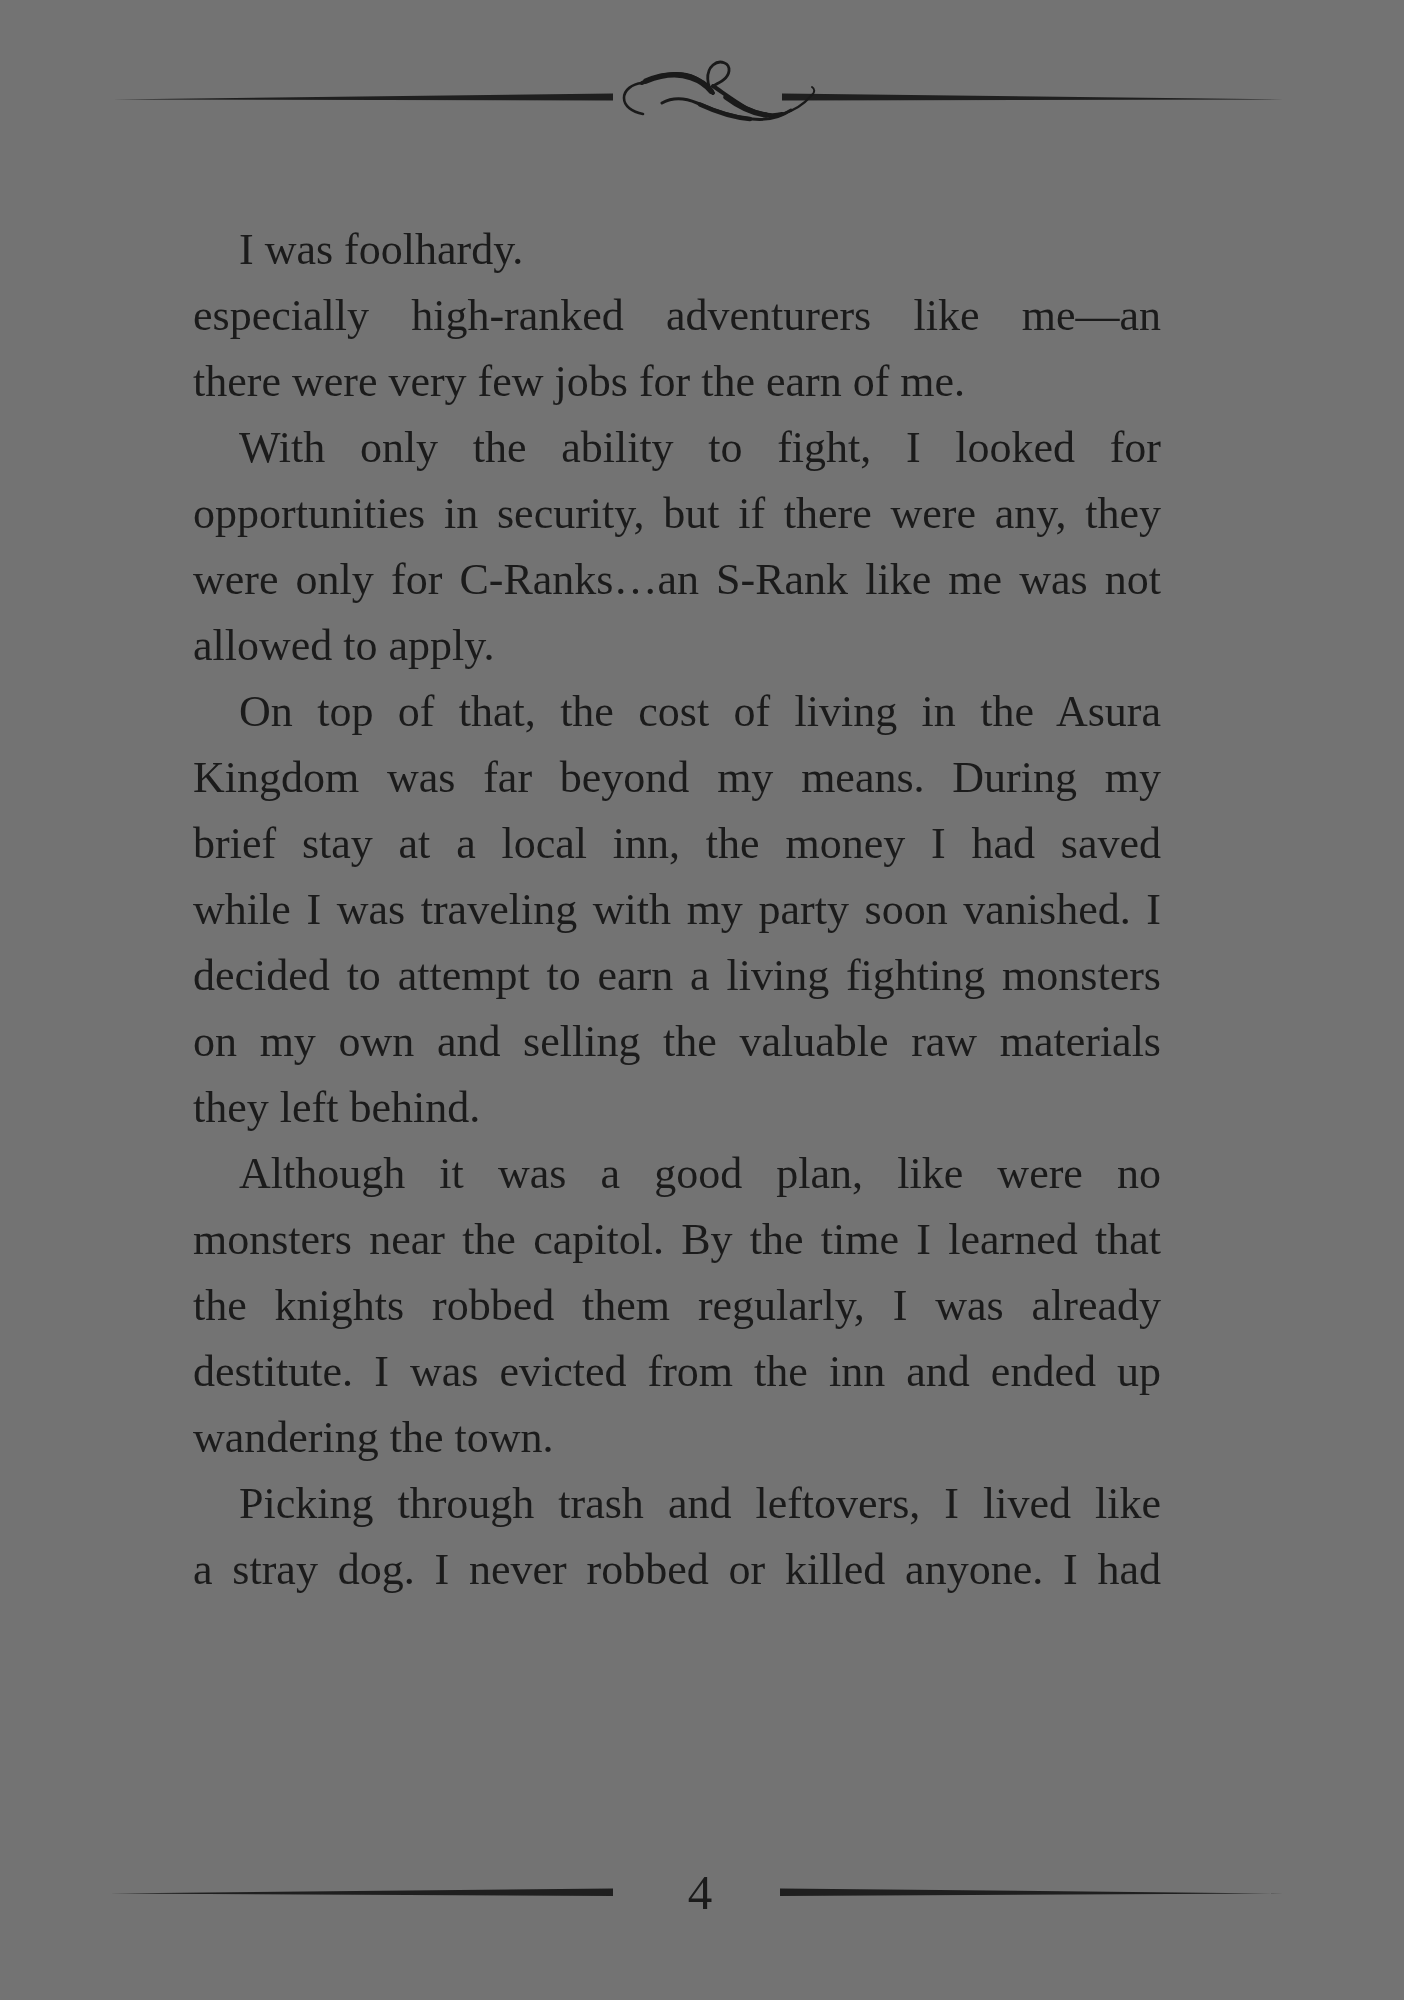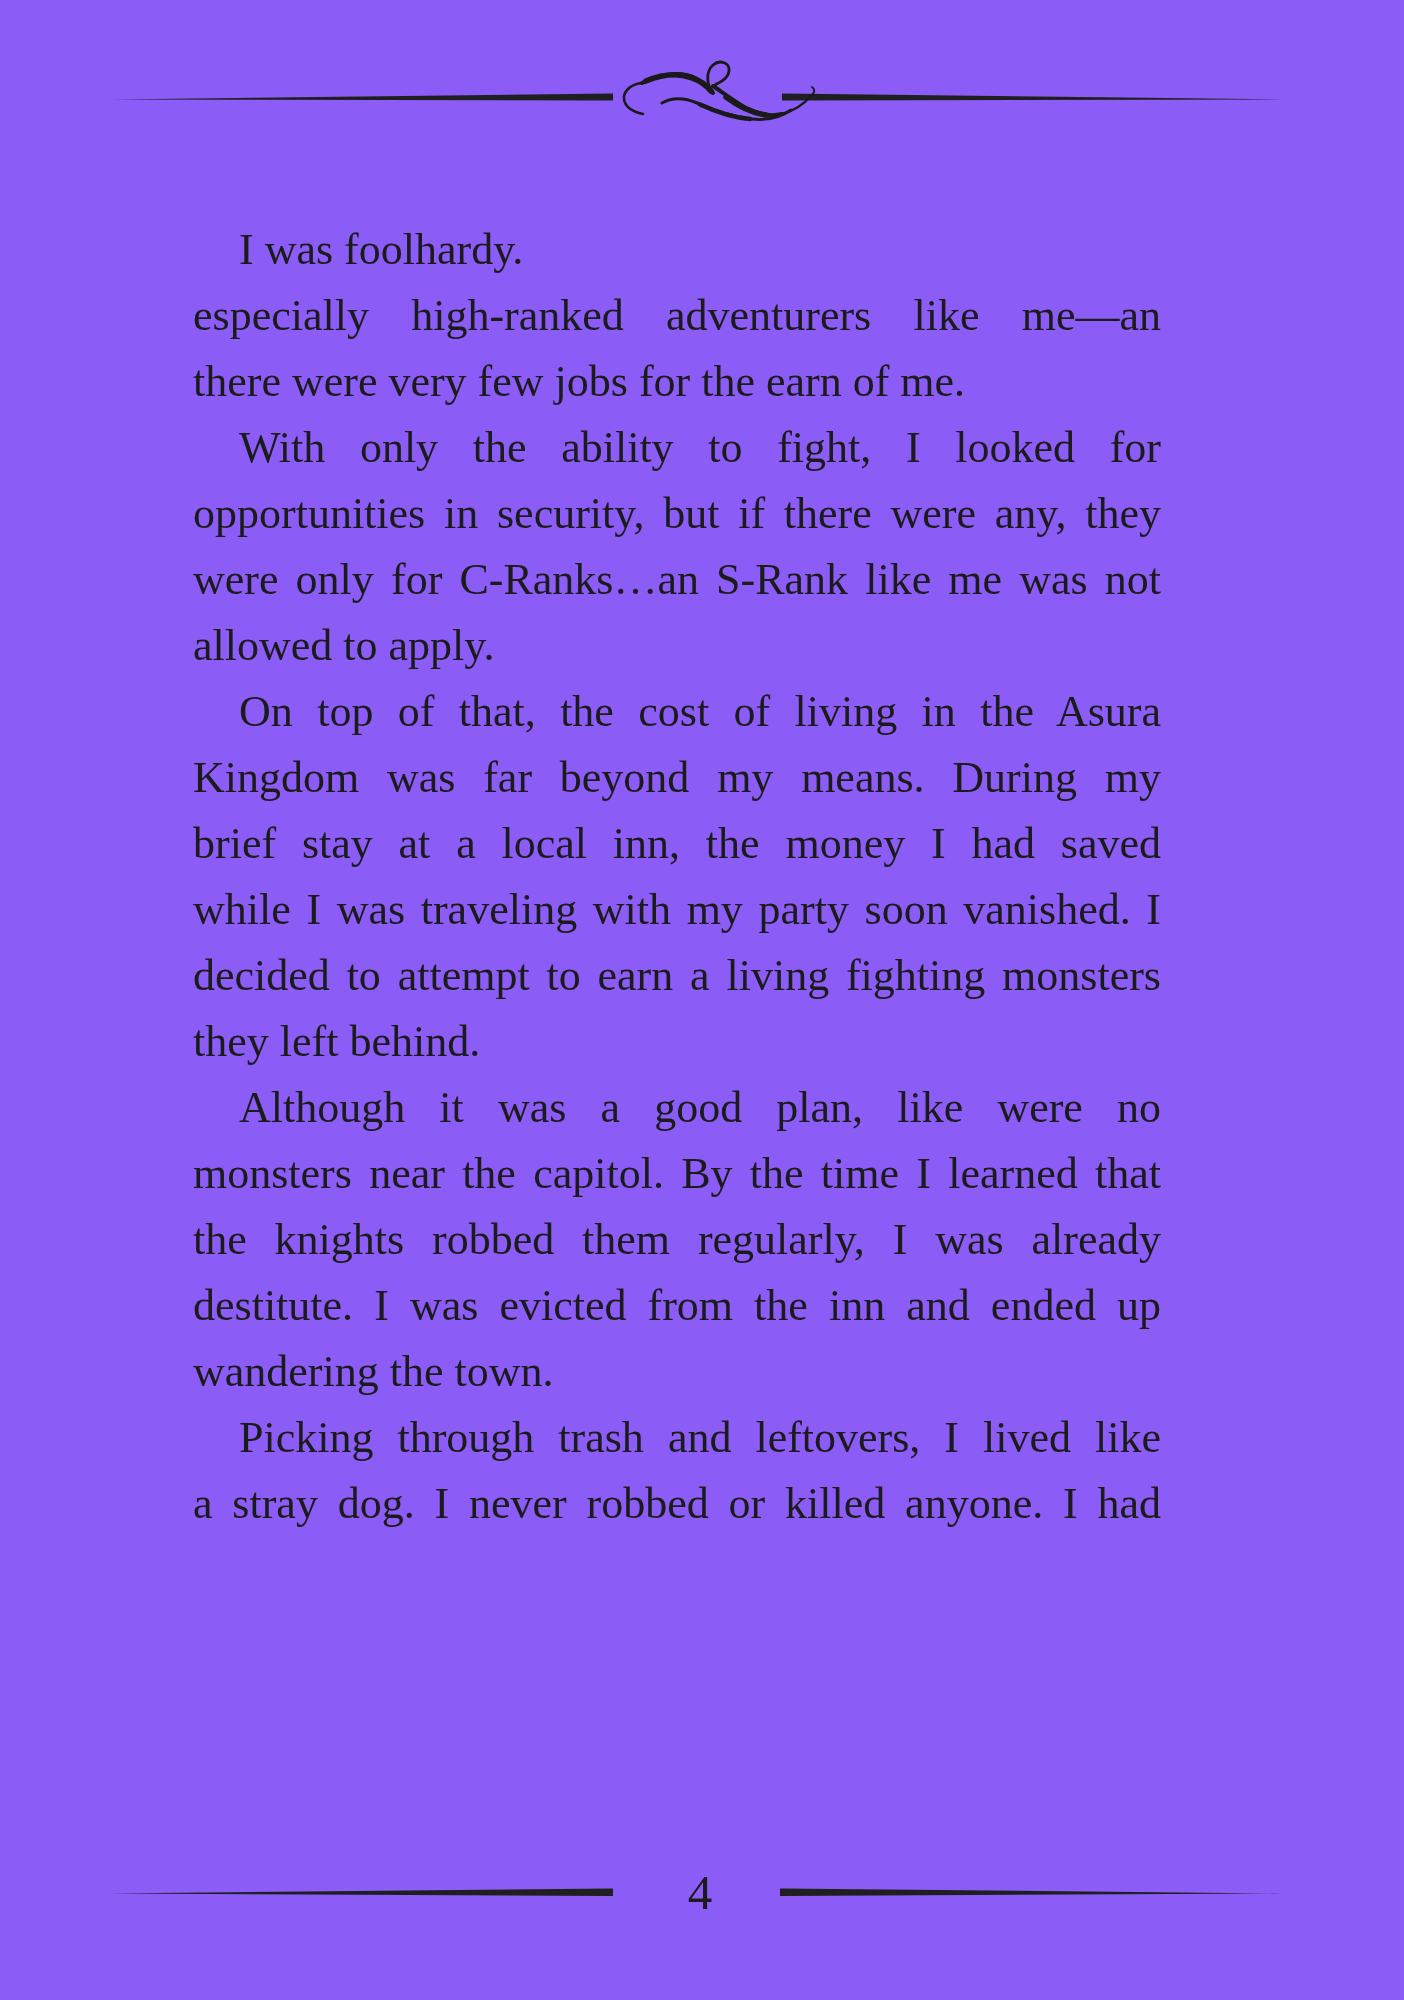--- a/index.html
+++ b/index.html
@@ -4,21 +4,21 @@
 <style>
   html, body {
     margin: 0;
     padding: 0;
     background: #ffffff;
   }
   .page {
     position: relative;
     width: 1404px;
     height: 2000px;
-    background: #8b5cf6;
+    background: #737373;
     font-family: "Liberation Serif", "DejaVu Serif", serif;
     color: #1b1b1b;
     overflow: hidden;
   }
   .rule-svg {
     position: absolute;
     left: 0;
     display: block;
   }
   .header-rule { top: 0; }
@@ -98,20 +98,21 @@
       <div class="line">there were very few jobs for the earn of me.</div>
       <div class="line indent just">With only the ability to fight, I looked for</div>
       <div class="line just">opportunities in security, but if there were any, they</div>
       <div class="line just">were only for C-Ranks…an S-Rank like me was not</div>
       <div class="line">allowed to apply.</div>
       <div class="line indent just">On top of that, the cost of living in the Asura</div>
       <div class="line just">Kingdom was far beyond my means. During my</div>
       <div class="line just">brief stay at a local inn, the money I had saved</div>
       <div class="line just">while I was traveling with my party soon vanished. I</div>
       <div class="line just">decided to attempt to earn a living fighting monsters</div>
+      <div class="line just">on my own and selling the valuable raw materials</div>
       <div class="line">they left behind.</div>
       <div class="line indent just">Although it was a good plan, like were no</div>
       <div class="line just">monsters near the capitol. By the time I learned that</div>
       <div class="line just">the knights robbed them regularly, I was already</div>
       <div class="line just">destitute. I was evicted from the inn and ended up</div>
       <div class="line">wandering the town.</div>
       <div class="line indent just">Picking through trash and leftovers, I lived like</div>
       <div class="line just">a stray dog. I never robbed or killed anyone. I had</div>
     </div>
 

